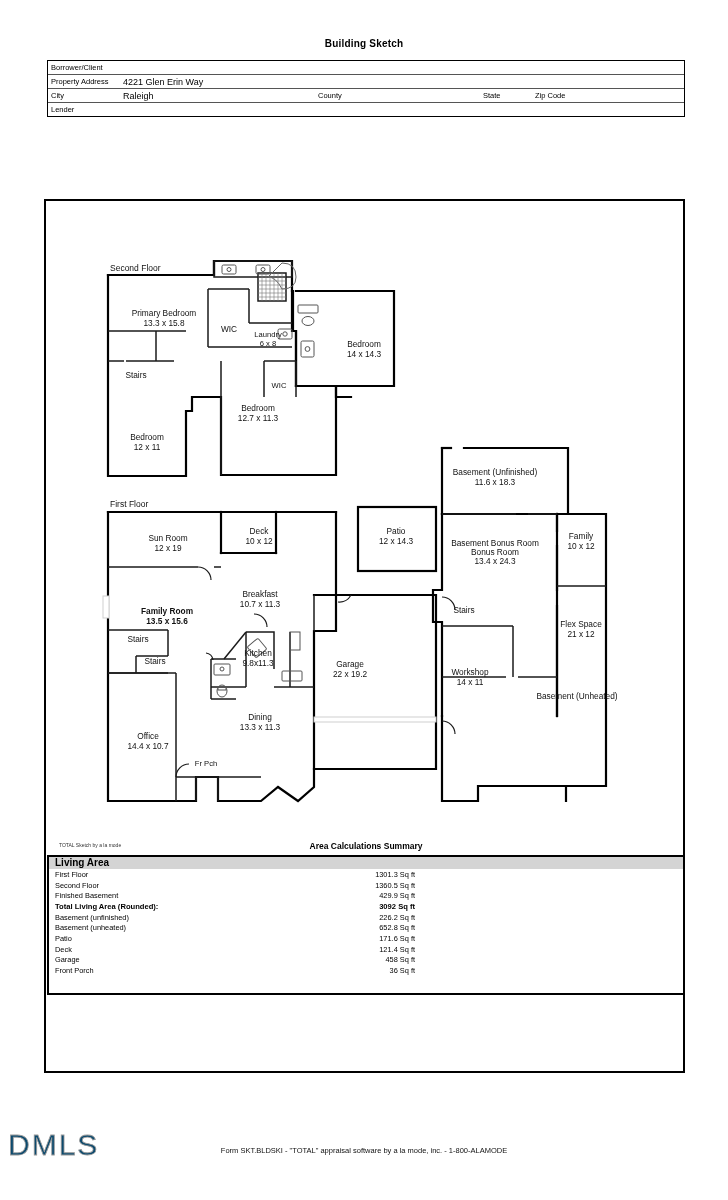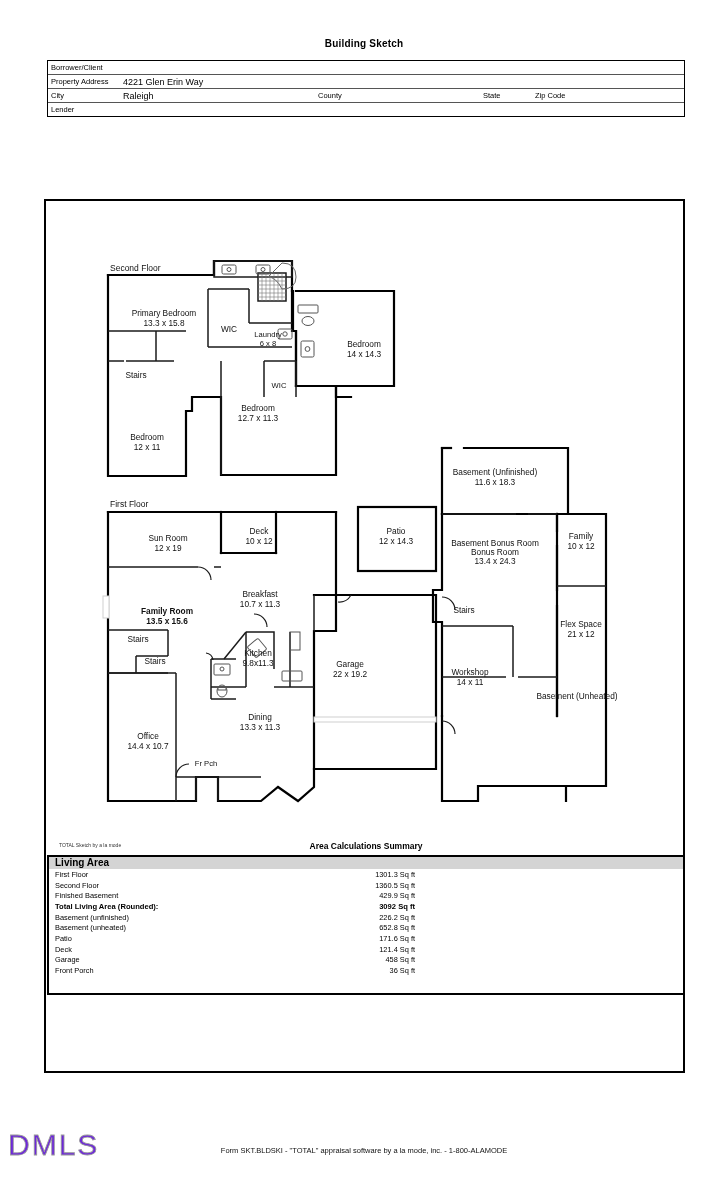--- a/index.html
+++ b/index.html
@@ -42,21 +42,21 @@
            border:2px solid #000;box-sizing:border-box;background:#fff;}
   .sum-sect{background:#d4d4d4;font-size:10px;font-weight:bold;
             padding:1px 0 1px 6px;height:10px;line-height:10px;}
   .sum-line{display:flex;height:10.7px;align-items:center;font-size:7.4px;}
   .sum-line .nm{padding-left:6px;width:240px;flex:0 0 240px;}
   .sum-line .vl{width:120px;flex:0 0 120px;text-align:right;}
   .sum-line.total{font-weight:bold;font-size:7.6px;}
 
   
   .dmls{position:absolute;left:8px;top:1128px;font-size:30px;letter-spacing:2px;
-        color:#6d28d9;font-family:"Liberation Sans",sans-serif;
+        color:#0c4a6e;font-family:"Liberation Sans",sans-serif;
         -webkit-text-stroke:.8px #9a9a9a;}
   .formline{position:absolute;left:0;top:1146px;width:728px;text-align:center;
             font-size:7.5px;color:#111;}
   svg.vec{position:absolute;left:0;top:0;overflow:visible;}
 </style>
 </head>
 <body>
 
 <div class="page-title">Building Sketch</div>
 

